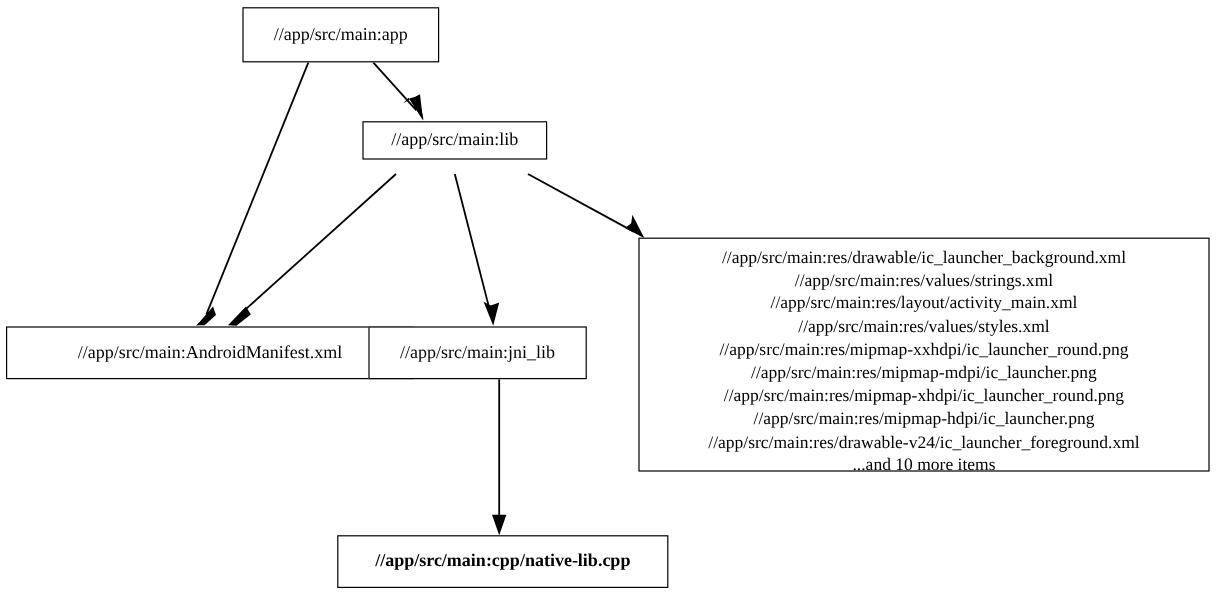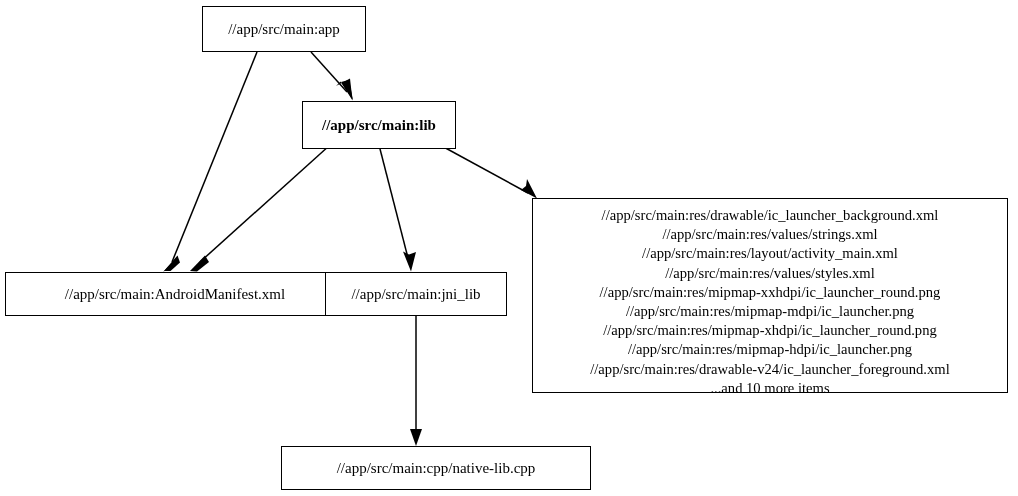--- a/index.html
+++ b/index.html
@@ -82,42 +82,42 @@
     <g>
       <path class="edge-line" d="M 416,316 L 416,436"></path>
       <polygon class="arrow-head" points="416,446 410,429 422,429"></polygon>
     </g>
   </svg>
 
   <div class="node" style="left:202px;top:6px;width:164px;height:46px;text-align:center;">
     <span class="label">//app/src/main:app</span>
   </div>
 
-  <div class="node" style="left:302px;top:101px;width:154px;height:48px;font-weight:bold;">
+  <div class="node" style="left:302px;top:101px;width:154px;height:32px;">
     <span class="label">//app/src/main:lib</span>
   </div>
 
   <div class="node" style="left:5px;top:272px;width:340px;height:44px;">
     <span class="label">//app/src/main:AndroidManifest.xml</span>
   </div>
 
-  <div class="node" style="left:325px;top:272px;width:182px;height:44px;">
+  <div class="node" style="left:307px;top:272px;width:182px;height:44px;">
     <span class="label">//app/src/main:jni_lib</span>
   </div>
 
   <div class="node node-multi" style="left:532px;top:198px;width:476px;height:195px;">
     <span class="label">//app/src/main:res/drawable/ic_launcher_background.xml
 //app/src/main:res/values/strings.xml
 //app/src/main:res/layout/activity_main.xml
 //app/src/main:res/values/styles.xml
 //app/src/main:res/mipmap-xxhdpi/ic_launcher_round.png
 //app/src/main:res/mipmap-mdpi/ic_launcher.png
 //app/src/main:res/mipmap-xhdpi/ic_launcher_round.png
 //app/src/main:res/mipmap-hdpi/ic_launcher.png
 //app/src/main:res/drawable-v24/ic_launcher_foreground.xml
 ...and 10 more items</span>
   </div>
 
-  <div class="node" style="left:281px;top:446px;width:310px;height:44px;">
+  <div class="node" style="left:281px;top:446px;width:276px;height:44px;font-weight:bold;">
     <span class="label">//app/src/main:cpp/native-lib.cpp</span>
   </div>
 
 </div>
 
 </body></html>

